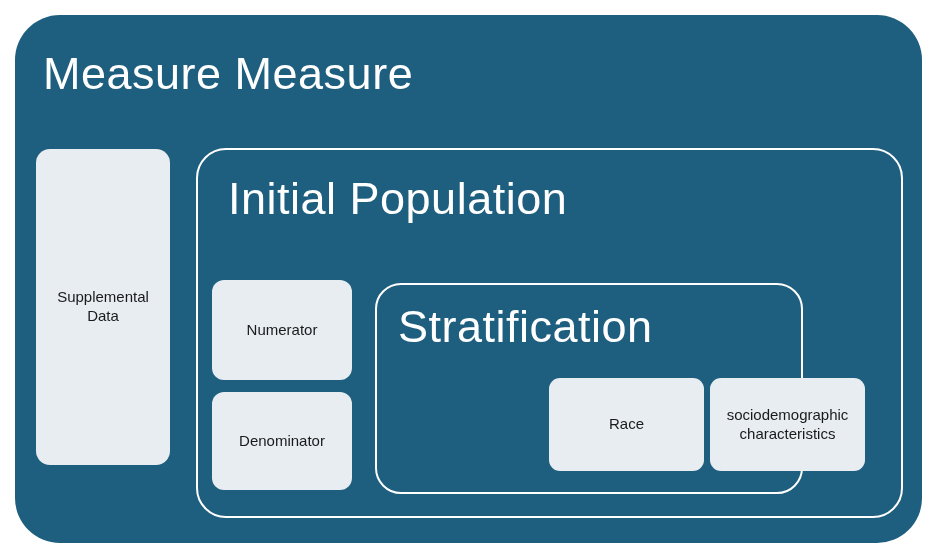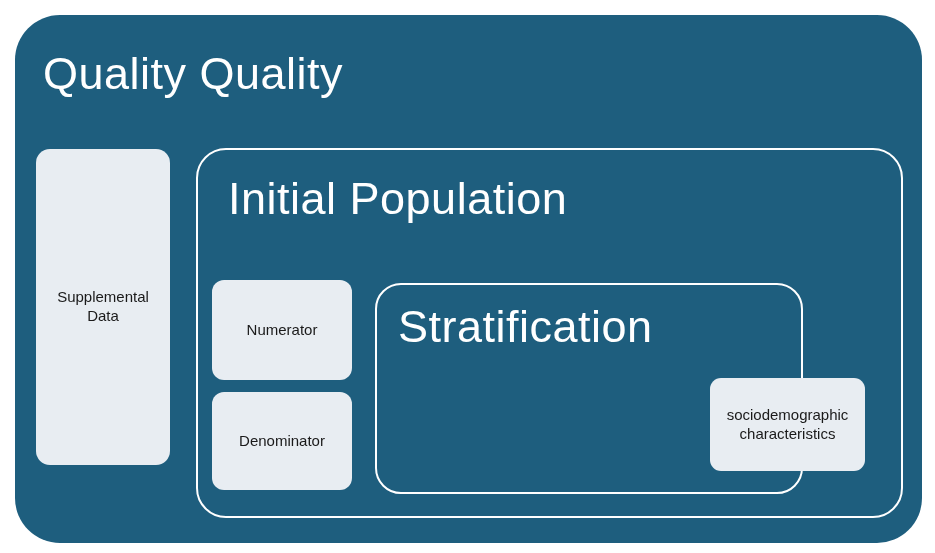--- a/index.html
+++ b/index.html
@@ -80,21 +80,21 @@
   .age  { left: 10px;  width: 156px; }
   .race { left: 172px; width: 155px; }
   .socio { left: 333px; width: 155px; }
 </style>
 </head>
 <body>
 
 <div class="canvas">
   <div class="outer">
 
-    <div class="heading main-title">Quality Quality</div>
+    <div class="heading main-title">Measure Measure</div>
 
     <div class="box supplemental">
       <span>Supplemental Data</span>
     </div>
 
     <div class="outline initial">
 
       <div class="heading initial-title">Initial Population</div>
 
       <div class="box denominator">
@@ -103,20 +103,23 @@
 
       <div class="box numerator">
         <span>Numerator</span>
       </div>
 
       <div class="outline strat">
 
         <div class="heading strat-title">Stratification</div>
 
 
+        <div class="box strat-item race">
+          <span>Race</span>
+        </div>
 
         <div class="box strat-item socio">
           <span>sociodemographic characteristics</span>
         </div>
 
       </div>
     </div>
   </div>
 </div>
 

